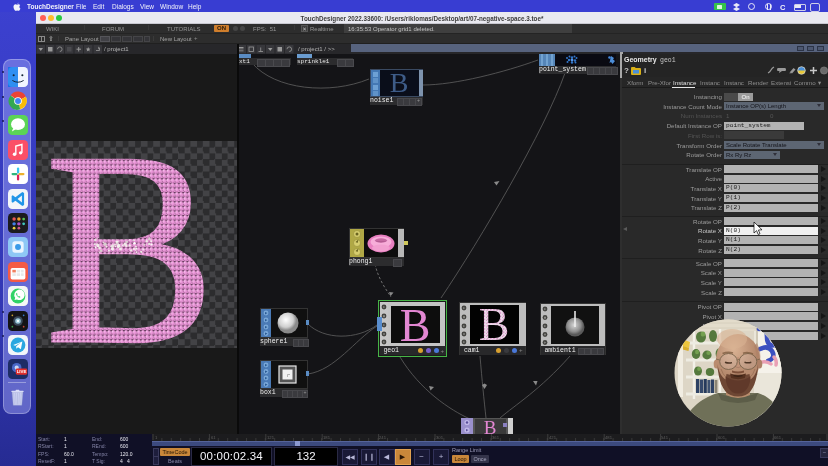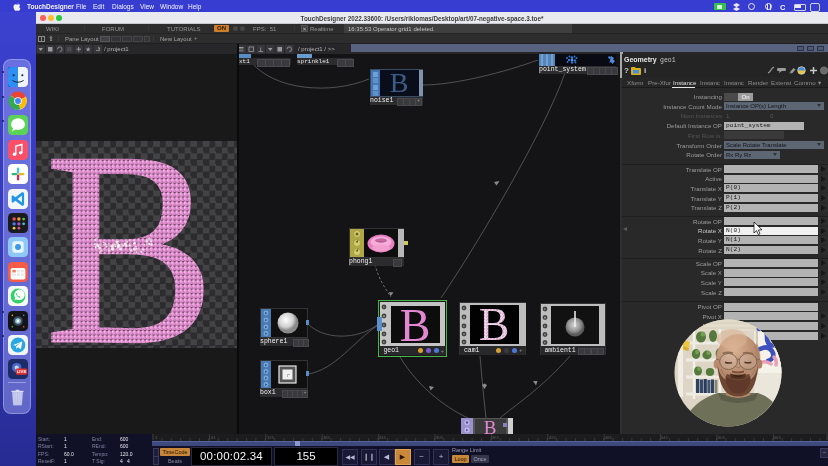--- a/index.html
+++ b/index.html
@@ -962,21 +962,21 @@
         <span class="abs" style="left:28px;top:24px;color:#e8e8f0;">1</span>
         <span class="abs" style="left:56px;top:24px;">T Sig:</span>
         <span class="abs" style="left:84px;top:24px;color:#e8e8f0;">4&nbsp;&nbsp;&nbsp;4</span>
   </div>
 
   <div class="abs" style="left:117px;top:13.5px;width:4px;height:7px;background:#1e1e3c;border:0.5px solid #3a3a5c;"></div>
   <div class="abs" style="left:117px;top:22px;width:4px;height:7px;background:#1e1e3c;border:0.5px solid #3a3a5c;"></div>
   <div class="abs" style="left:124px;top:13.5px;width:30px;height:8.5px;background:#c9873a;border-radius:1px;color:#231303;font-size:5.5px;text-align:center;line-height:8.5px;">TimeCode</div>
   <div class="abs" style="left:124px;top:23px;width:30px;height:8px;color:#8888a8;font-size:5.5px;text-align:center;line-height:8px;">Beats</div>
   <div class="abs" style="left:155px;top:13px;width:81px;height:18.5px;background:#000;border:1px solid #2a2a44;box-sizing:border-box;color:#f5f5fa;font-size:11.5px;text-align:center;line-height:17px;letter-spacing:0.2px;">00:00:02.34</div>
-  <div class="abs" style="left:238px;top:13px;width:64px;height:18.5px;background:#000;border:1px solid #2a2a44;box-sizing:border-box;color:#f5f5fa;font-size:11.5px;text-align:center;line-height:17px;">155</div>
+  <div class="abs" style="left:238px;top:13px;width:64px;height:18.5px;background:#000;border:1px solid #2a2a44;box-sizing:border-box;color:#f5f5fa;font-size:11.5px;text-align:center;line-height:17px;">132</div>
 
   <div class="abs" style="left:306px;top:14.5px;width:14px;height:14px;background:#191936;border:0.5px solid #32325a;color:#b8b8d8;font-size:6px;text-align:center;line-height:14px;">◀◀</div>
   <div class="abs" style="left:325px;top:14.5px;width:14px;height:14px;background:#191936;border:0.5px solid #32325a;color:#b8b8d8;font-size:7px;text-align:center;line-height:13px;">❙❙</div>
   <div class="abs" style="left:342.5px;top:14.5px;width:14px;height:14px;background:#191936;border:0.5px solid #32325a;color:#b8b8d8;font-size:7px;text-align:center;line-height:14px;">◀</div>
   <div class="abs" style="left:358.5px;top:14.5px;width:14px;height:14px;background:#c9873a;border:0.5px solid #e0a050;color:#2a1606;font-size:7px;text-align:center;line-height:14px;">▶</div>
   <div class="abs" style="left:377.5px;top:14.5px;width:14px;height:14px;background:#191936;border:0.5px solid #32325a;color:#b8b8d8;font-size:8px;text-align:center;line-height:13px;">−</div>
   <div class="abs" style="left:397px;top:14.5px;width:14px;height:14px;background:#191936;border:0.5px solid #32325a;color:#b8b8d8;font-size:8px;text-align:center;line-height:13px;">+</div>
 
   <span class="abs" style="left:416px;top:13px;color:#9a9ab8;font-size:5.5px;">Range Limit</span>
   <div class="abs" style="left:416px;top:20.5px;width:17px;height:8px;background:#c9873a;border-radius:1px;color:#231303;font-size:5.5px;text-align:center;line-height:8px;">Loop</div>

